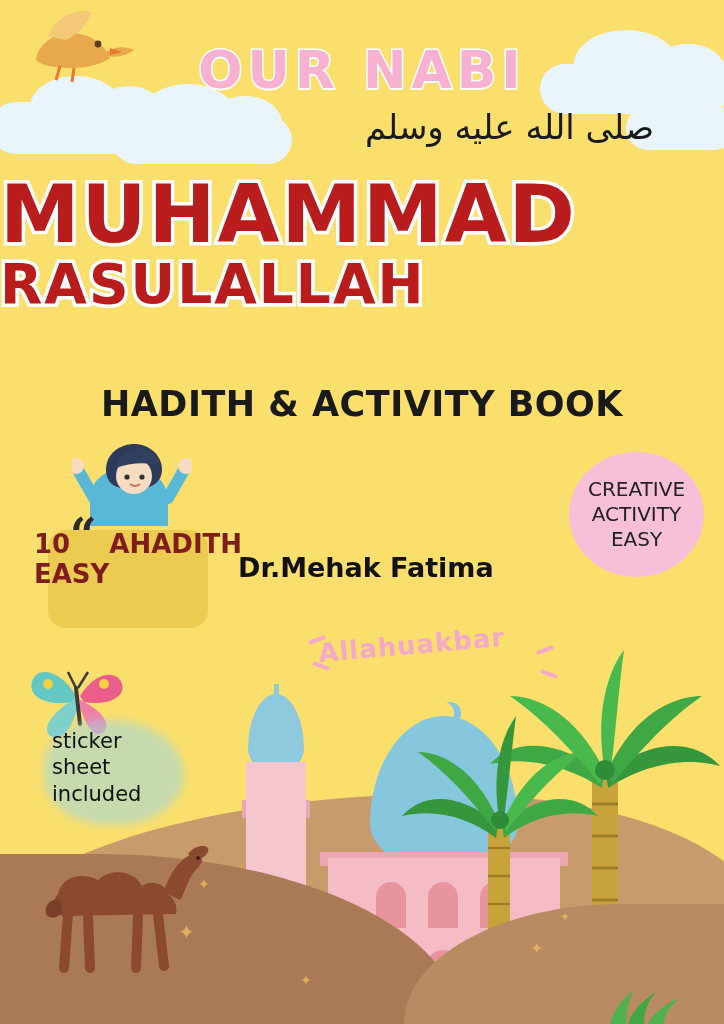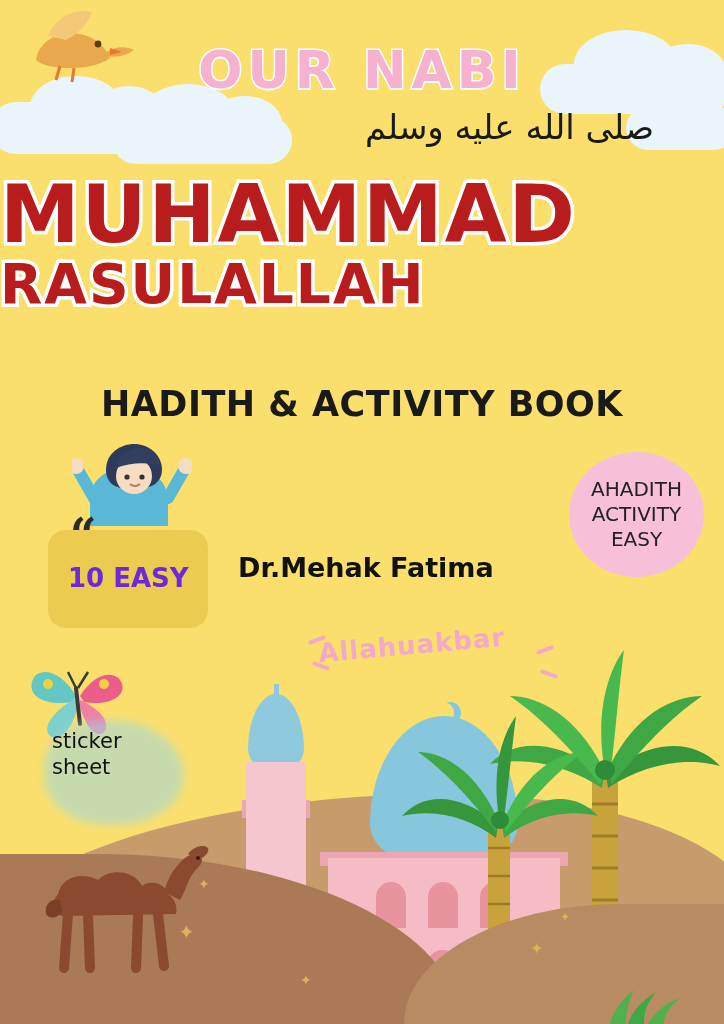--- a/index.html
+++ b/index.html
@@ -116,28 +116,28 @@
 
   .badge-ahadith {
     position: absolute;
     left: 48px;
     top: 530px;
     width: 160px;
     height: 98px;
     background: #ECCB51;
     border-radius: 18px;
     display: flex;
-    flex-direction: column;
+    flex-direction: row;
     justify-content: center;
     padding-left: 20px;
     box-sizing: border-box;
     font-family: "DejaVu Sans", sans-serif;
     font-weight: bold;
     font-size: 26px;
-    color: #6d28d9;
+    color: #7f1d1d;
     line-height: 1.15;
   }
   .quote-mark {
     position: absolute;
     left: 70px;
     top: 508px;
     font-family: "DejaVu Serif", serif;
     font-weight: bold;
     font-size: 46px;
     color: #2b2b2b;
@@ -341,24 +341,25 @@
     <path d="M58 44 Q63 48 68 44" stroke="#c07a5d" stroke-width="2" fill="none"></path>
     <path d="M22 58 L6 30" stroke="#58B8D6" stroke-width="12" stroke-linecap="round"></path>
     <path d="M96 58 L112 30" stroke="#58B8D6" stroke-width="12" stroke-linecap="round"></path>
     <circle cx="4" cy="26" r="8" fill="#F6DCC2"></circle>
     <circle cx="114" cy="26" r="8" fill="#F6DCC2"></circle>
   </svg>
 
   <div class="quote-mark">“</div>
   <div class="badge-ahadith">
     <span>10 EASY</span>
+    <span>AHADITH</span>
   </div>
 
   <div class="badge-creative">
-    <span>AHADITH</span>
+    <span>CREATIVE</span>
     <span>ACTIVITY</span>
     <span>EASY</span>
   </div>
 
   <div class="author">Dr.Mehak Fatima</div>
 
   <div class="dash" style="left:308px; top:638px; width:18px; height:4px; transform:rotate(-20deg);"></div>
   <div class="dash" style="left:312px; top:664px; width:18px; height:4px; transform:rotate(20deg);"></div>
   <div class="dash" style="left:536px; top:648px; width:18px; height:4px; transform:rotate(-20deg);"></div>
   <div class="dash" style="left:540px; top:672px; width:18px; height:4px; transform:rotate(20deg);"></div>
@@ -372,20 +373,21 @@
     <circle cx="22" cy="34" r="5" fill="#F4D03F"></circle>
     <circle cx="78" cy="34" r="5" fill="#F4D03F"></circle>
     <path d="M50 38 L54 74" stroke="#3a3a3a" stroke-width="4" stroke-linecap="round"></path>
     <path d="M50 38 L42 22 M52 38 L62 22" stroke="#3a3a3a" stroke-width="2.5" fill="none"></path>
   </svg>
 
   <div class="sticker-blob"></div>
   <div class="sticker-note">
     <div>sticker</div>
     <div>sheet</div>
+    <div>included</div>
   </div>
 
   <div class="sand-back"></div>
 
   <div class="minaret">
     <div class="minaret-tip"></div>
     <div class="minaret-dome"></div>
     <div class="minaret-band"></div>
     <div class="minaret-body"></div>
   </div>

